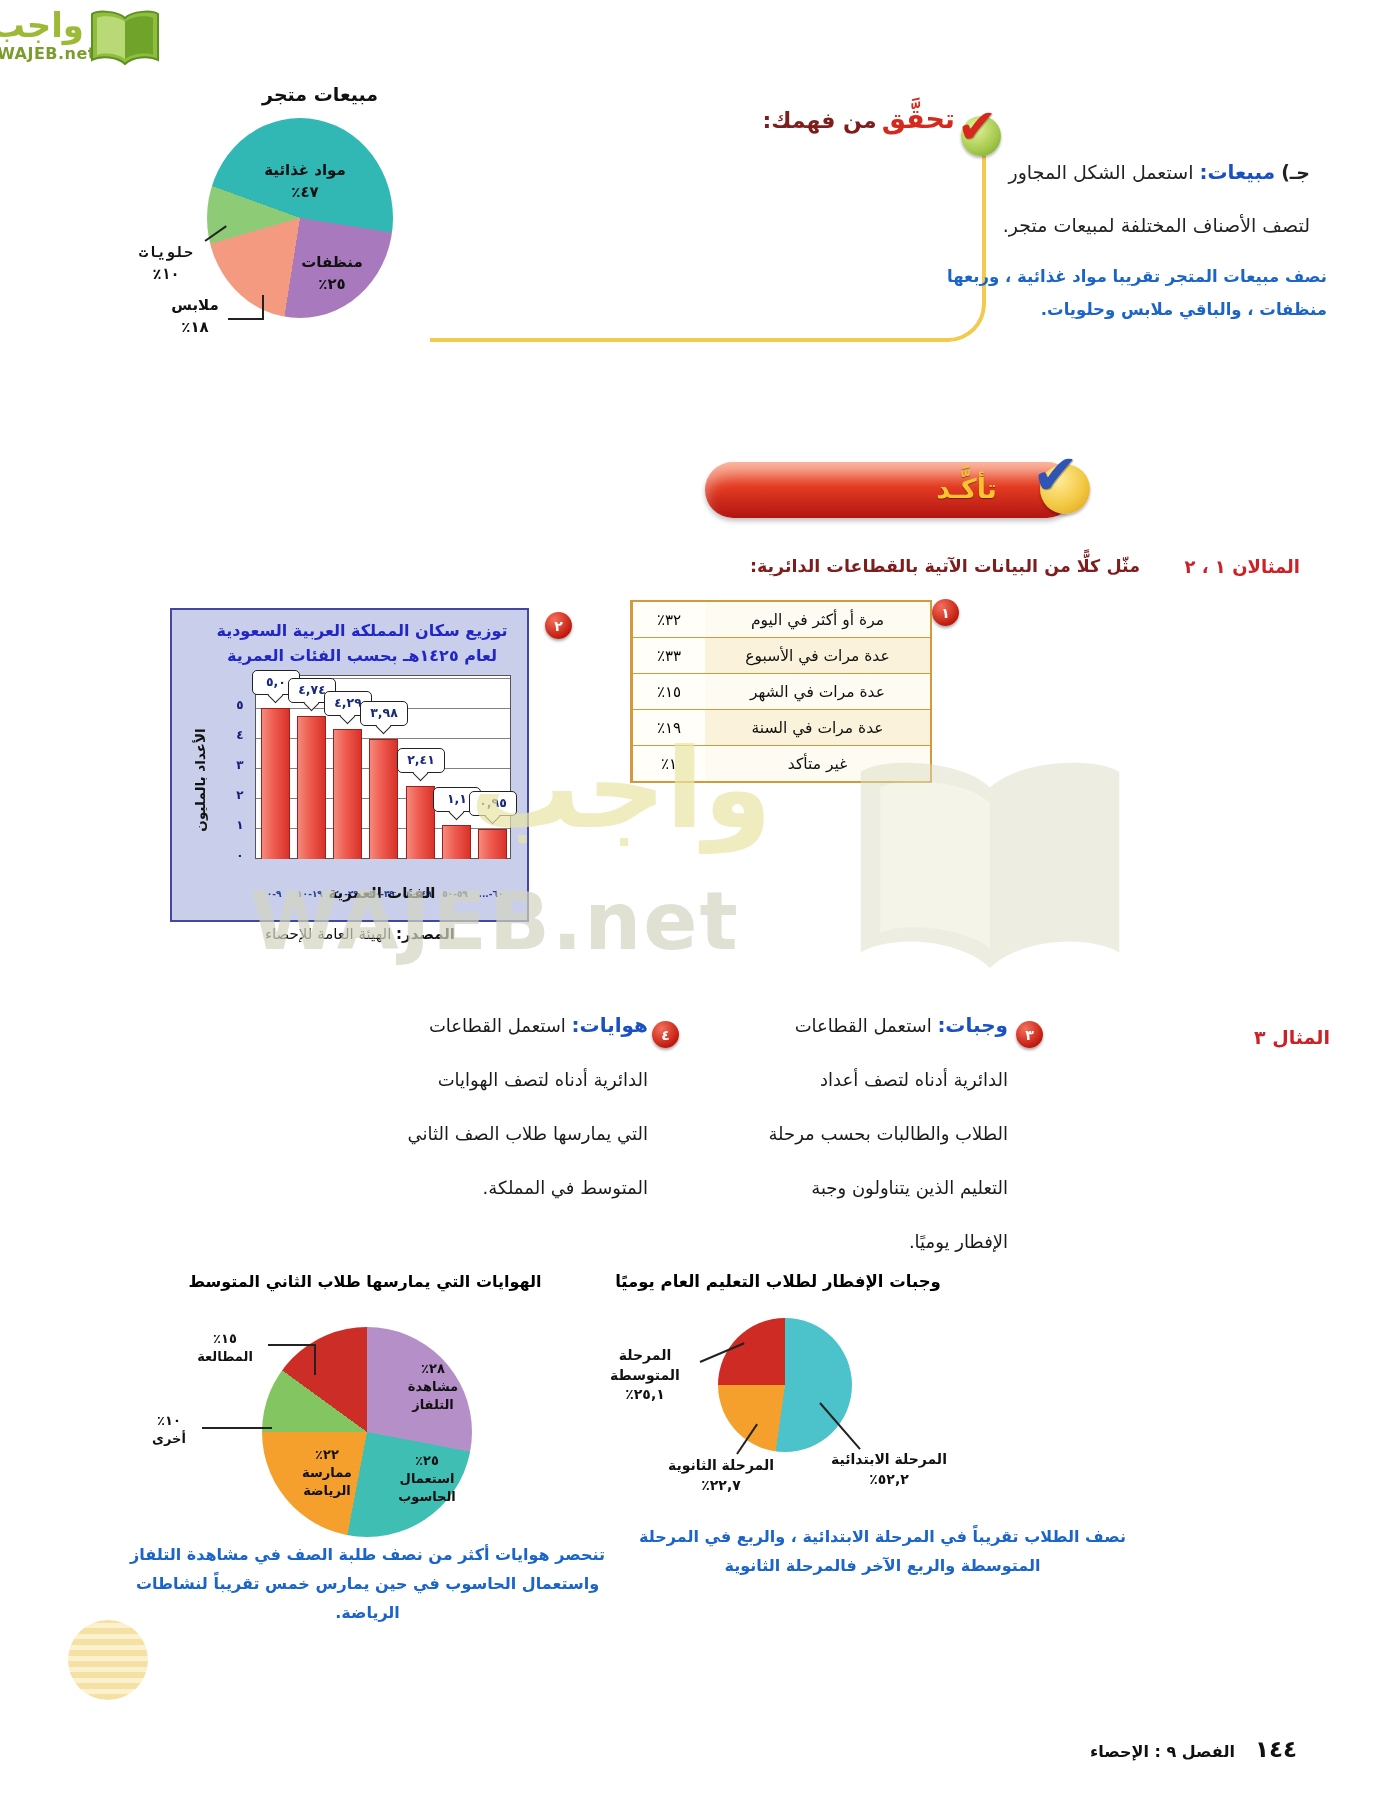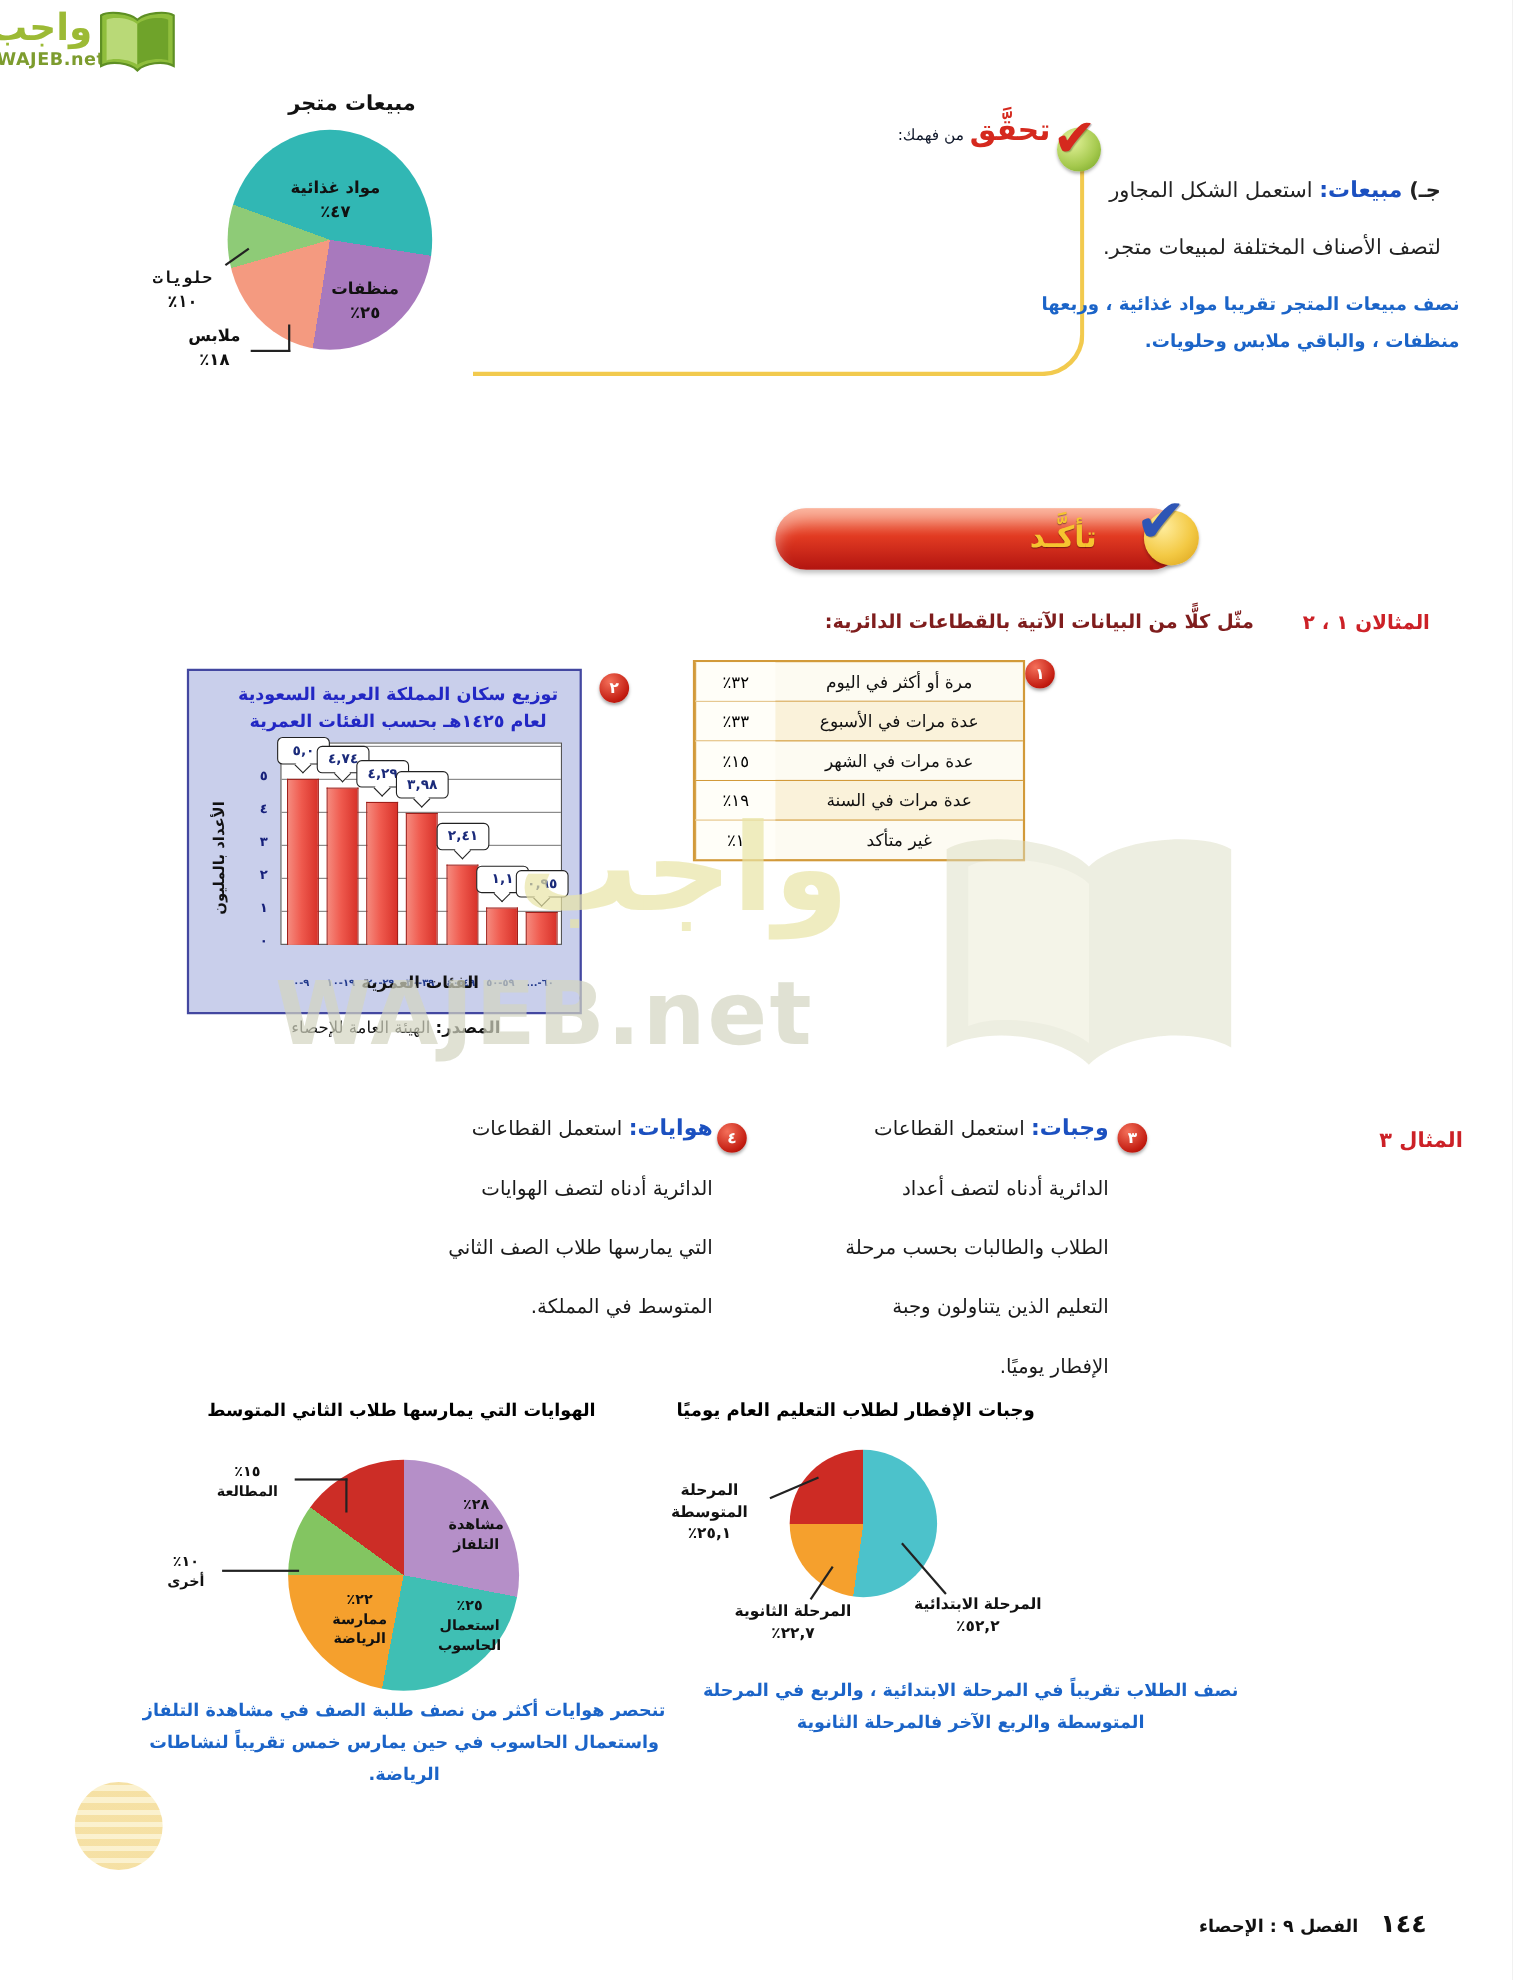--- a/index.html
+++ b/index.html
@@ -13,21 +13,21 @@
   .logo-en{font-size:16px;font-weight:bold;color:#7d9c2e;letter-spacing:.5px;}
   
   .pie{border-radius:50%;}
   .pie-lbl{font-size:15px;font-weight:bold;color:#111;text-align:center;line-height:1.45;}
   .pie-lbl-sm{font-size:13px;font-weight:bold;color:#111;text-align:center;line-height:1.4;}
   .lead{position:absolute;height:2px;background:#222;transform-origin:left center;}
   .elbow{position:absolute;}
   
   .yellow-frame{border-right:4px solid #f2ca4e;border-bottom:4px solid #f2ca4e;border-bottom-right-radius:38px;}
   .chk-red{font-size:27px;font-weight:bold;color:#d5291e;}
-  .chk-blue{font-size:14px;font-weight:normal;color:#0f172a;}
+  .chk-blue{font-size:22px;font-weight:bold;color:#7f1d1d;}
   .body-line{font-size:19px;color:#222;}
   .kw{color:#1b50c0;font-weight:bold;}
   .answer{color:#1b64c8;font-weight:bold;font-size:16.5px;line-height:33px;}
   
   .banner{background:linear-gradient(#f98a66,#e23b22 45%,#b21410);border-radius:29px;
           box-shadow:inset 0 12px 14px rgba(255,255,255,.38),0 3px 5px rgba(0,0,0,.25);}
   .banner-txt{font-size:27px;font-weight:bold;color:#f6c430;text-shadow:0 1px 1px rgba(0,0,0,.4);}
   .ex-label{color:#cc2127;font-weight:bold;font-size:18px;}
   .prompt{font-size:17.5px;color:#7f1d1d;font-weight:bold;}
   

